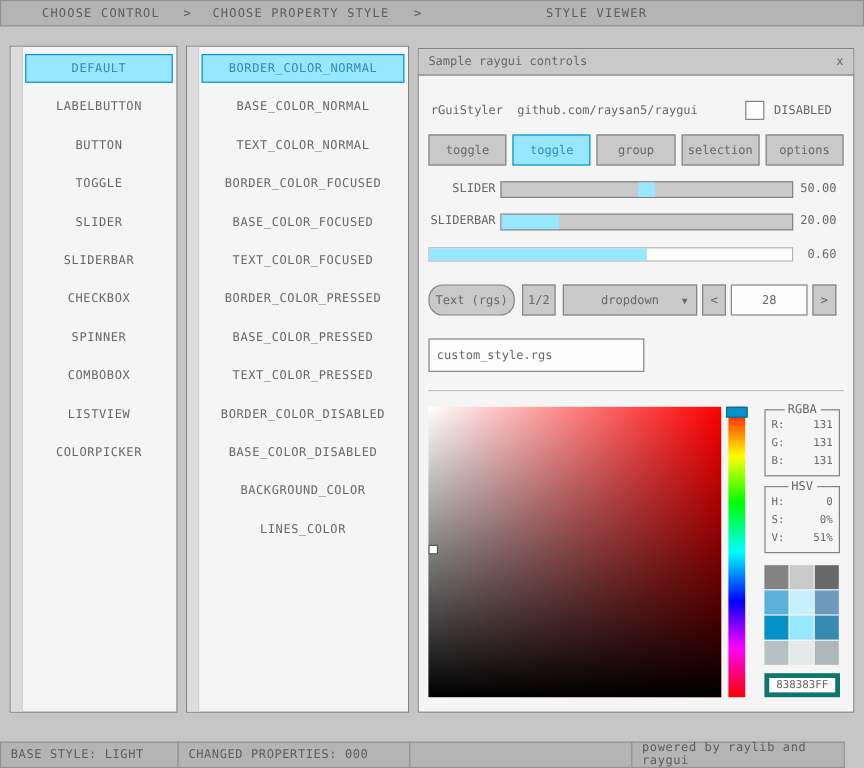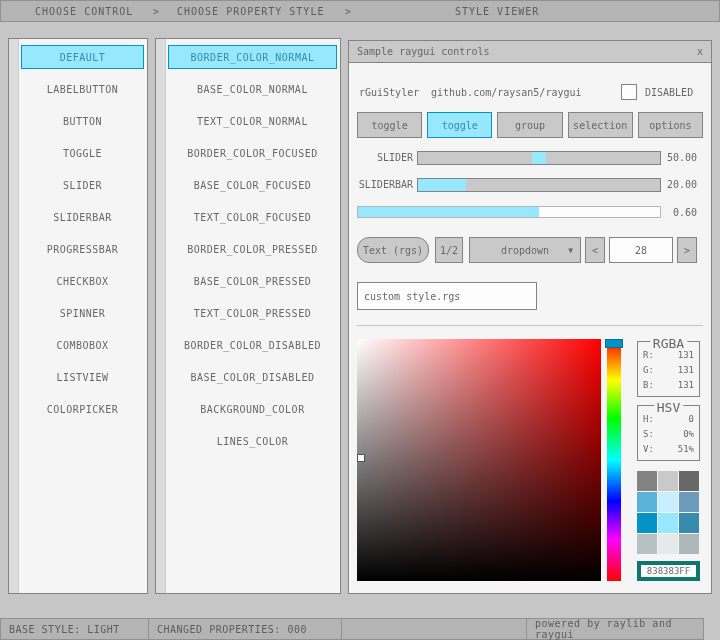--- a/index.html
+++ b/index.html
@@ -142,21 +142,21 @@
   }
 
   .group-box {
     position:absolute; left:288px; width:63px; height:56px;
     border:1px solid #838383;
   }
   #rgba-box { top:300px; }
   #hsv-box  { top:364px; }
   .group-title {
     position:absolute; top:-6px; left:50%; transform:translateX(-50%);
-    background:#f5f5f5; padding:0 3px; font-size:13px; color:#686868; white-space:nowrap;
+    background:#f5f5f5; padding:0 3px; font-size:10px; color:#686868; white-space:nowrap;
   }
   .group-rows { padding:6px 5px 0 5px; }
   .group-row { display:flex; justify-content:space-between; font-size:9px; line-height:15px; }
 
   #swatch-grid {
     position:absolute; left:288px; top:430px;
     display:grid; grid-template-columns:repeat(3,20px); gap:1px;
   }
   .swatch { width:20px; height:20px; }
 
@@ -214,23 +214,20 @@
       </div>
 
       <div class="list-item">
         <span>SLIDER</span>
       </div>
 
       <div class="list-item">
         <span>SLIDERBAR</span>
       </div>
 
-      <div class="list-item">
-        <span>PROGRESSBAR</span>
-      </div>
 
       <div class="list-item">
         <span>CHECKBOX</span>
       </div>
 
       <div class="list-item">
         <span>SPINNER</span>
       </div>
 
       <div class="list-item">

